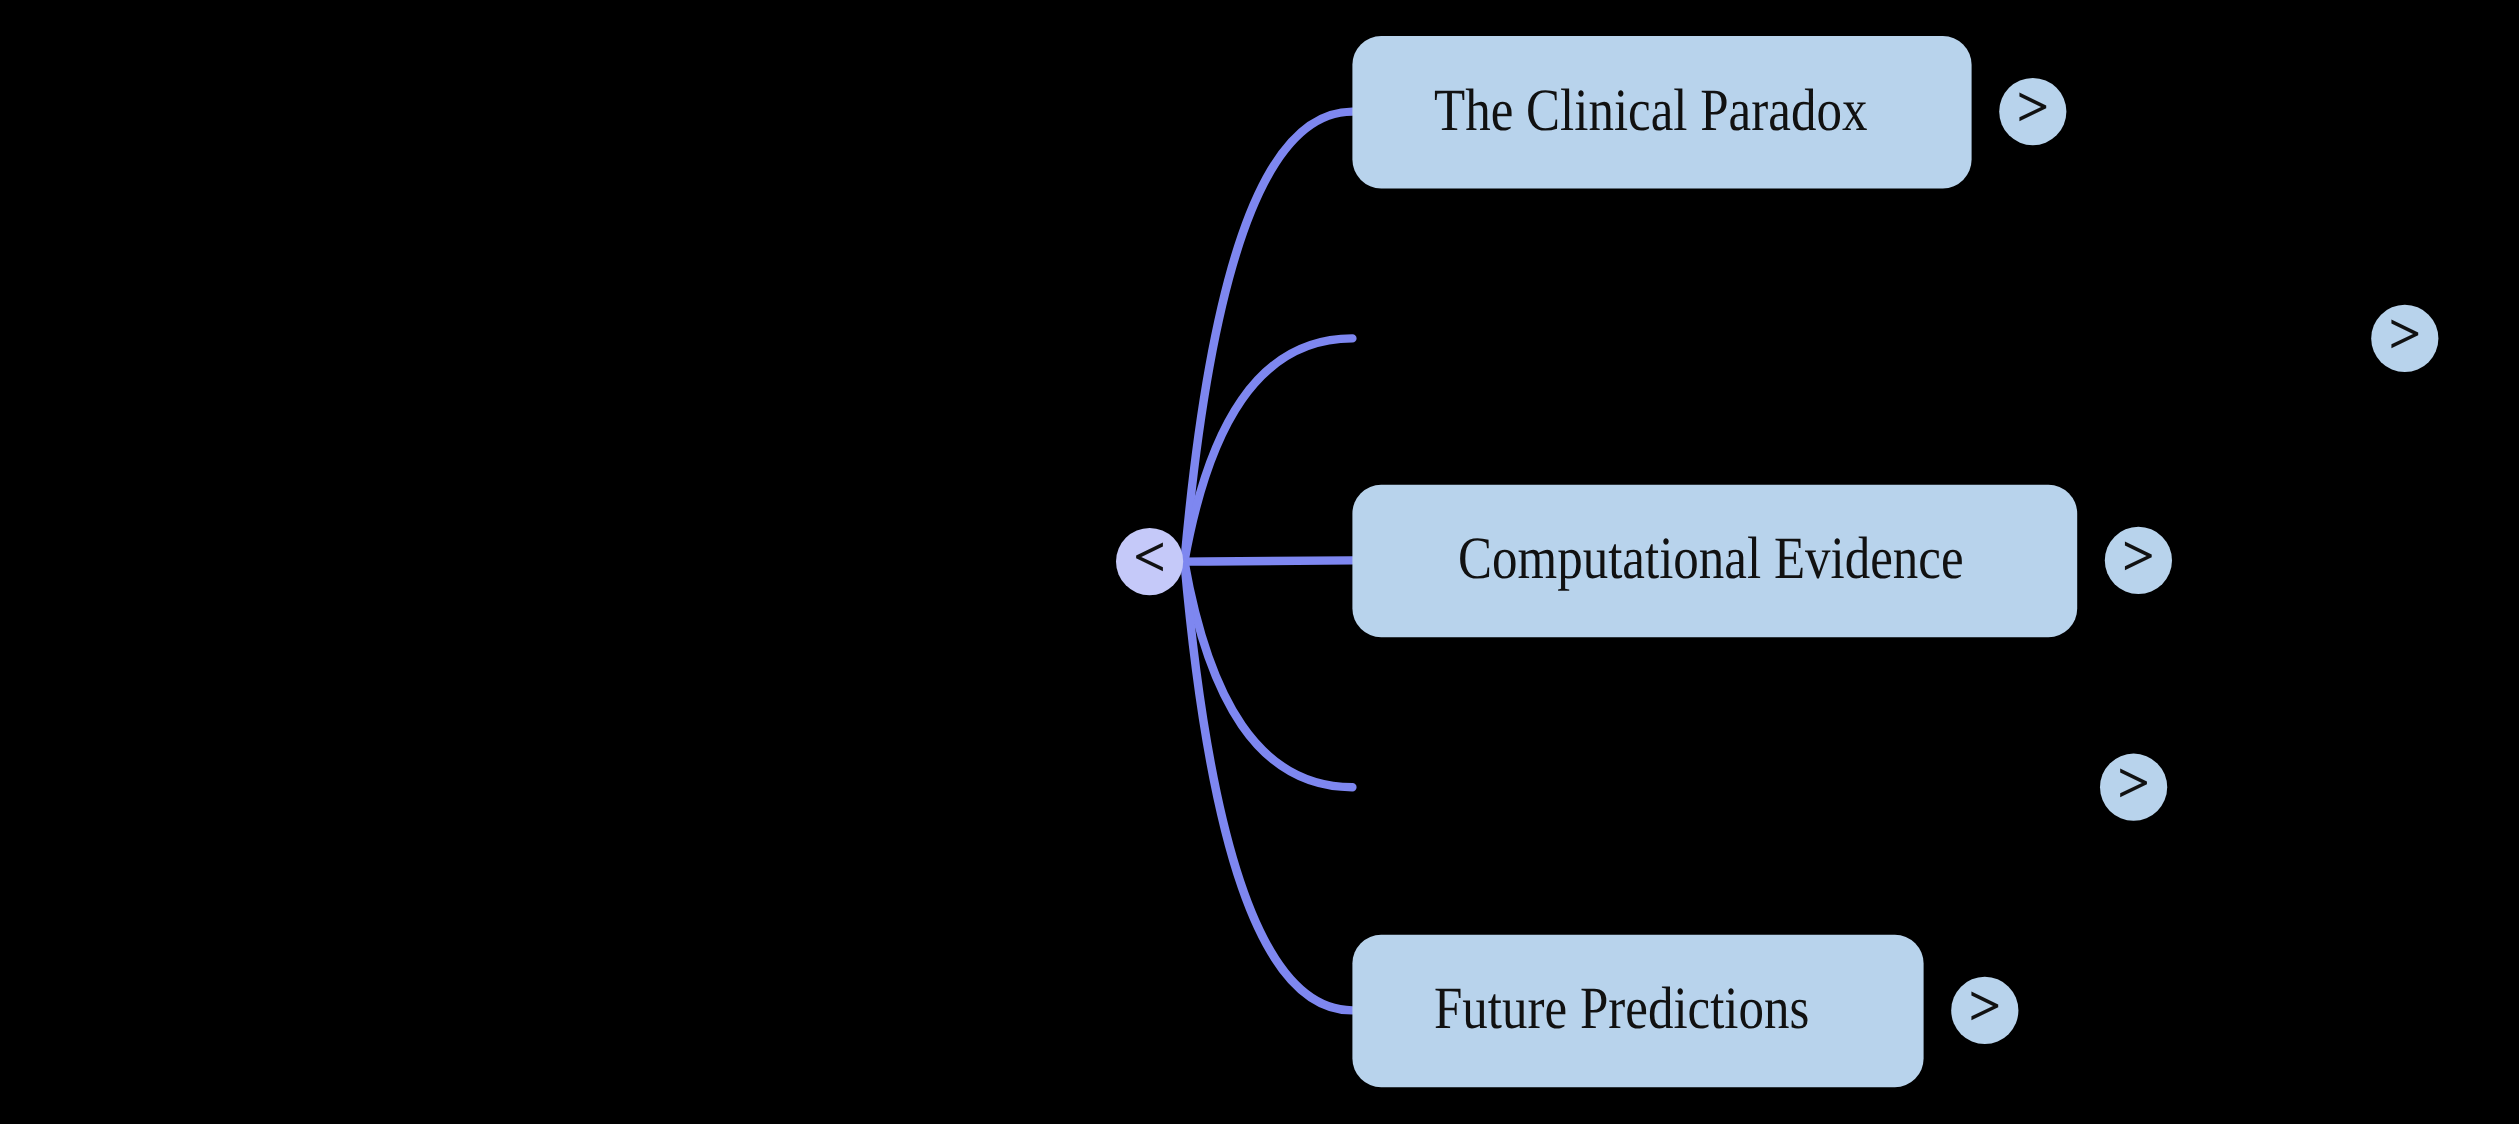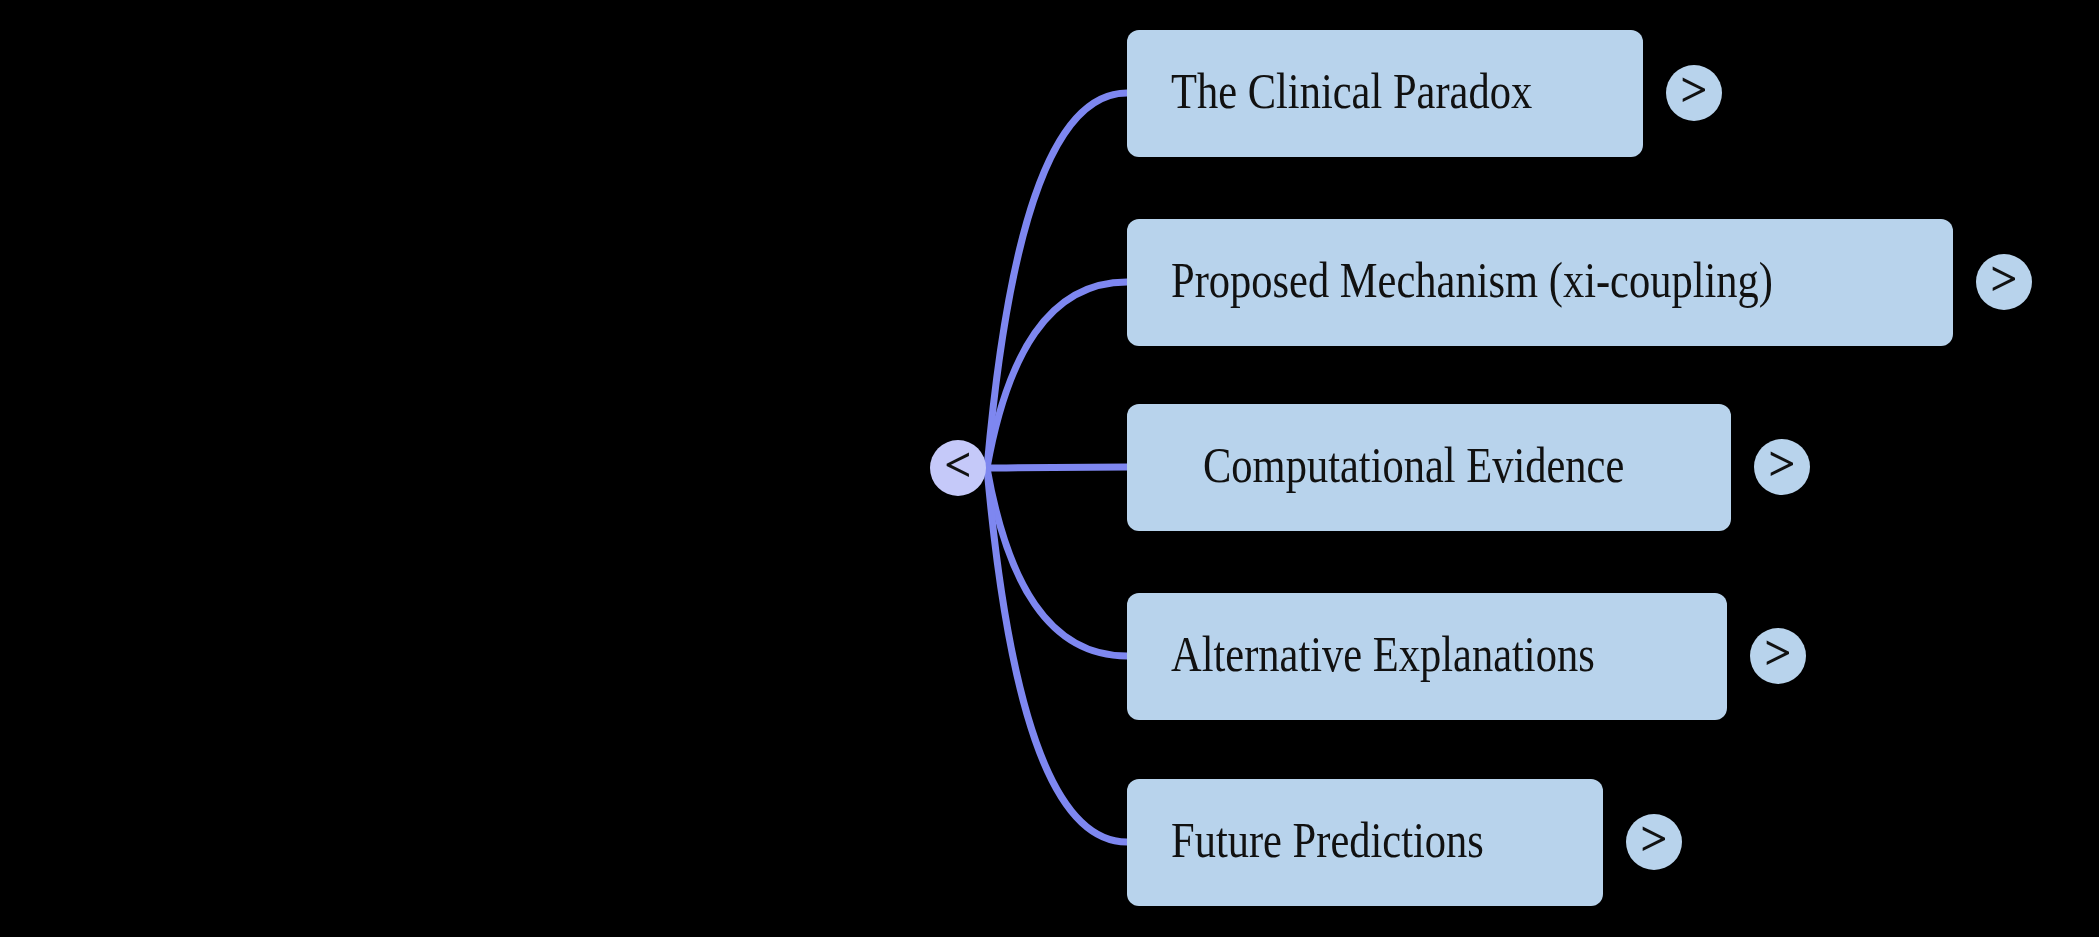--- a/index.html
+++ b/index.html
@@ -17,22 +17,22 @@
     background:var(--bg);
     overflow:hidden;
     font-family:"Liberation Serif","DejaVu Serif",serif;
     color:var(--text);
   }
   .edges{position:absolute;left:0;top:0;width:2099px;height:937px;}
   .edges path{fill:none;stroke:var(--edge);stroke-width:7;stroke-linecap:round;}
   .node{
     position:absolute;
     display:flex;align-items:center;
-    border-radius:12px;
-    padding-left:44px;
+    border-radius:24px;
+    padding-left:68px;
     font-size:50px;
     white-space:nowrap;
   }
   .node .label{
     display:inline-block;
     transform:scaleX(0.85);
     transform-origin:0 50%;
     line-height:1;
     padding-bottom:6px;
   }
@@ -78,37 +78,31 @@
     <span>&lt;</span>
   </div>
 
   <div class="node child n1">
     <span class="label">The Clinical Paradox</span>
   </div>
   <div class="toggle child-toggle t1">
     <span>&gt;</span>
   </div>
 
-  <div class="node child n2">
-    <span class="label">Proposed Mechanism (xi-coupling)</span>
-  </div>
   <div class="toggle child-toggle t2">
     <span>&gt;</span>
   </div>
 
   <div class="node child n3">
     <span class="label">Computational Evidence</span>
   </div>
   <div class="toggle child-toggle t3">
     <span>&gt;</span>
   </div>
 
-  <div class="node child n4">
-    <span class="label">Alternative Explanations</span>
-  </div>
   <div class="toggle child-toggle t4">
     <span>&gt;</span>
   </div>
 
   <div class="node child n5">
     <span class="label">Future Predictions</span>
   </div>
   <div class="toggle child-toggle t5">
     <span>&gt;</span>
   </div>

